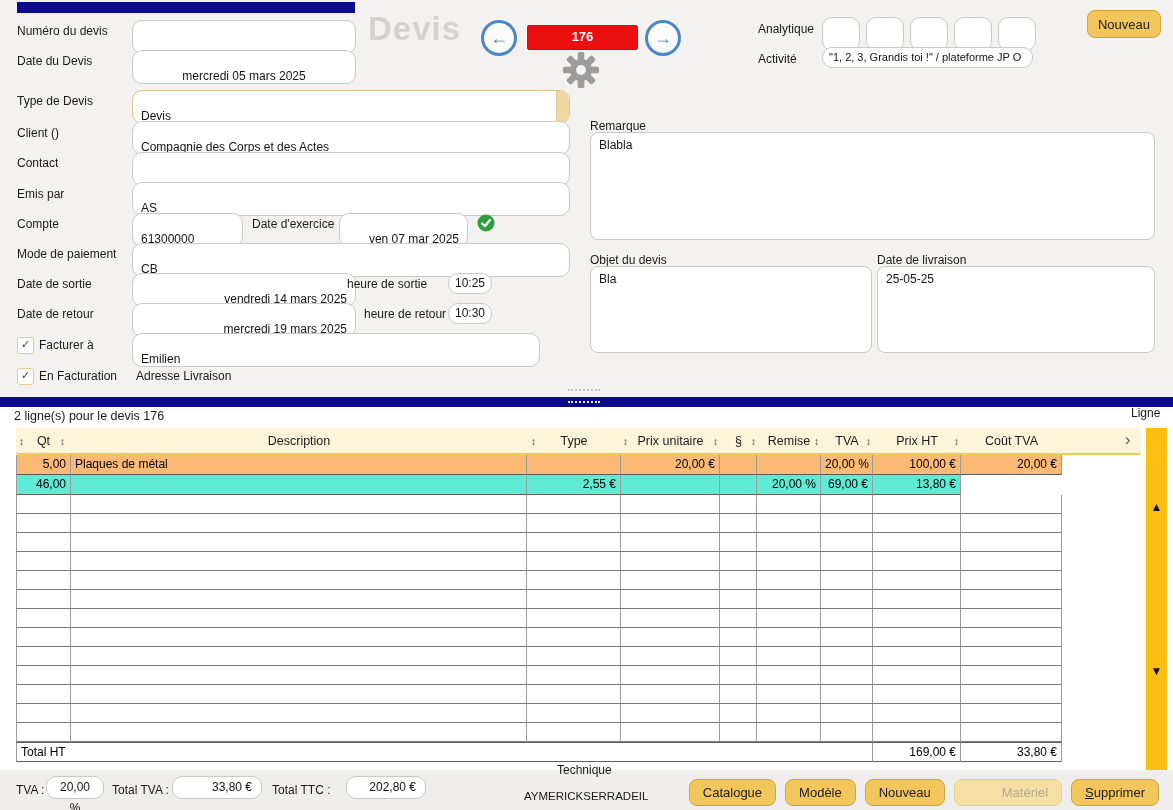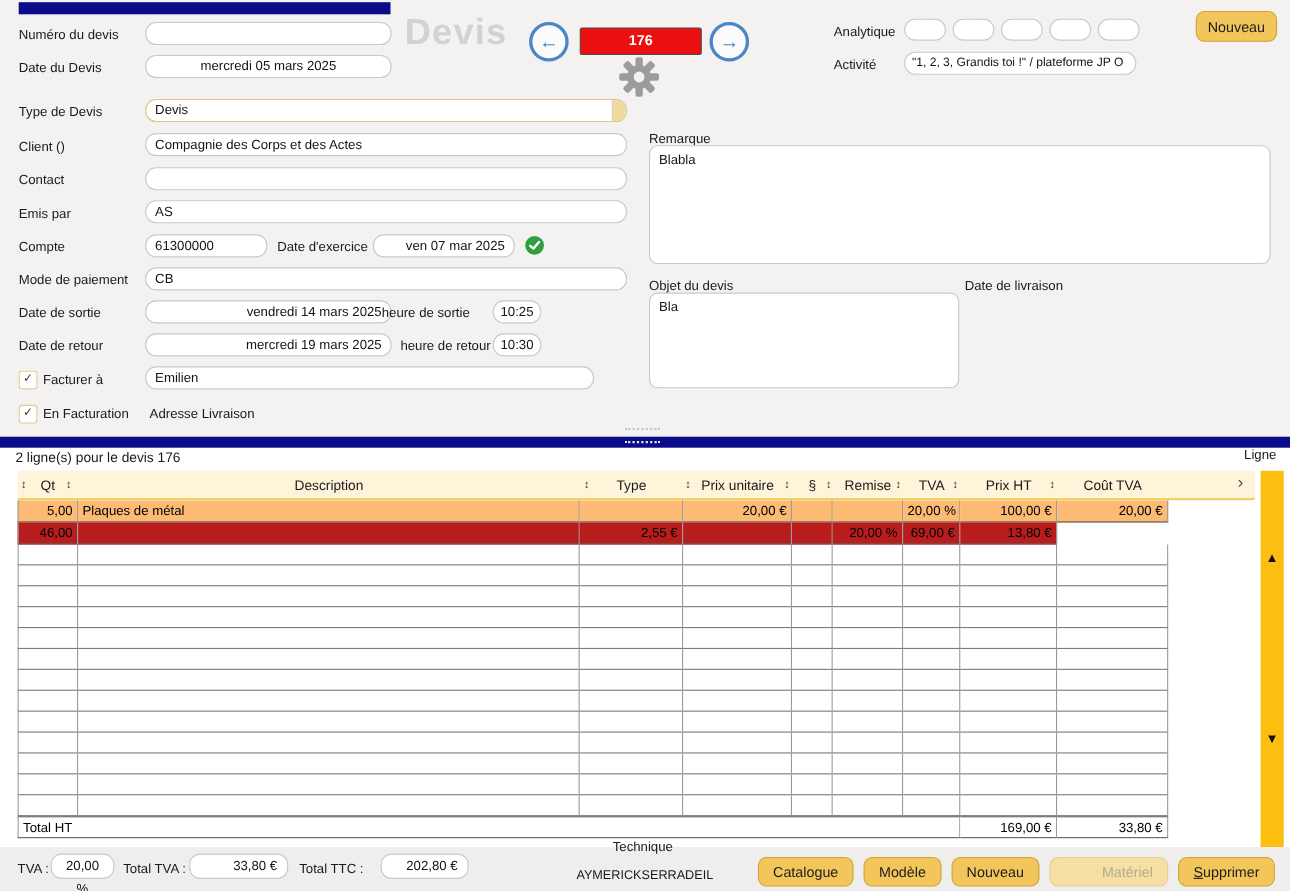--- a/index.html
+++ b/index.html
@@ -1,35 +1,35 @@
 <!DOCTYPE html>
 <html><head>
 <meta charset="utf-8">
 <style>
   html,body{margin:0;padding:0;}
   .app{position:relative;width:1173px;height:810px;background:#ffffff;font-family:"Liberation Sans",sans-serif;overflow:hidden;}
   .top{position:absolute;left:0;top:0;width:1173px;height:397px;background:#f3f2f0;}
   .lbl{position:absolute;font-size:12px;color:#1a1a1a;white-space:nowrap;}
-  .fld{position:absolute;height:21px;background:#fff;border:1px solid #c9c9c9;border-radius:10px;font-size:12px;line-height:19px;padding:0 8px;color:#141414;box-sizing:border-box;white-space:nowrap;overflow:hidden;}
+  .fld{position:absolute;height:21px;background:#fff;border:1px solid #c9c9c9;border-radius:10px;font-size:12px;line-height:19px;padding:16px 8px;color:#141414;box-sizing:border-box;white-space:nowrap;overflow:hidden;}
   .ctr{text-align:center}.rgt{text-align:right}
   .navybar{position:absolute;background:#0b0b8a;}
   .title{position:absolute;font-size:33px;font-weight:bold;color:#d2d2d2;letter-spacing:1px;}
   .nav-arrow{position:absolute;width:30px;height:30px;border:3px solid #4a87c6;border-radius:50%;background:#fbfbfb;color:#4a87c6;display:flex;align-items:center;justify-content:center;font-size:18px;font-weight:bold;cursor:pointer;}
   .numbox{position:absolute;background:#ec0f0f;border:1px solid #4a4a4a;color:#fff;font-weight:bold;font-size:13px;text-align:center;line-height:22px;border-radius:2px;}
   .goldbtn{background:#f3c65c;border:1px solid #cfa23a;border-radius:8px;font-size:13px;color:#1c1c1c;display:flex;align-items:center;justify-content:center;cursor:pointer;box-sizing:border-box;padding:0 13px;height:27px;}
   .goldbtn.disabled{background:#f6dfa2;border-color:#e3cf92;color:#b3ab8e;padding-left:47px;}
   .chk{position:absolute;width:15px;height:15px;background:#fff;border:1px solid #e2cd96;border-radius:3px;color:#3c3c3c;font-size:11px;line-height:13px;text-align:center;}
   .areabox{position:absolute;background:#fff;border:1px solid #c9c9c9;border-radius:8px;font-size:12px;color:#141414;padding:5px 8px;box-sizing:border-box;}
   .grip{position:absolute;border-top:2px dotted #c4c4c4;width:32px;}
   .combo-strip{position:absolute;right:0;top:0;bottom:0;width:12px;background:#eed9a1;border-left:1px solid #ddc88f;border-radius:0 9px 9px 0;}
   .theader{position:absolute;left:16px;top:428px;width:1125px;height:27px;background:#fdf4d9;border-bottom:2px solid #efcb52;border-radius:3px;box-sizing:border-box;display:grid;grid-template-columns:55px 456px 94px 99px 37px 64px 52px 88px 101px 75px;align-items:center;}
   .theader > div{font-size:12.5px;text-align:center;color:#1a1a1a;cursor:pointer;}
   .sorticon{position:absolute;font-size:10px;color:#333;top:436px;}
   .trow{position:absolute;left:16px;width:1046px;height:20px;display:grid;grid-template-columns:55px 456px 94px 99px 37px 64px 52px 88px 101px;box-sizing:border-box;}
-  .trow>div{border-right:1px solid #9b9b9b;border-bottom:1px solid #606060;font-size:12px;line-height:19px;padding:0 4px;box-sizing:border-box;overflow:hidden;white-space:nowrap;background:#b91c1c;cursor:pointer;}
+  .trow>div{border-right:1px solid #9b9b9b;border-bottom:1px solid #606060;font-size:12px;line-height:19px;padding:0 4px;box-sizing:border-box;overflow:hidden;white-space:nowrap;background:#5eead4;cursor:pointer;}
   .trow>div:first-child{border-left:1px solid #9b9b9b;}
   .trow.sel>div{background:#fdba74;border-bottom-color:#585858;}
   .erow{display:grid;grid-template-columns:55px 456px 94px 99px 37px 64px 52px 88px 101px;height:19px;box-sizing:border-box;}
   .erow>div{border-right:1px solid #9b9b9b;border-bottom:1px solid #7a7a7a;box-sizing:border-box;cursor:pointer;}
   .erow>div:first-child{border-left:1px solid #9b9b9b;}
   .totrow{position:absolute;left:16px;top:742px;width:930px;height:20px;display:grid;grid-template-columns:857px 88px 101px;box-sizing:border-box;}
   .totrow>div{border-right:1px solid #9b9b9b;border-bottom:1px solid #606060;border-top:1px solid #606060;font-size:12px;line-height:18px;padding:0 4px;box-sizing:border-box;background:#fff;}
   .totrow>div:first-child{border-left:1px solid #9b9b9b;}
   .scrollbar{position:absolute;left:1146px;top:428px;width:21px;height:344px;background:#fcbe10;cursor:pointer;}
   .scroll-arrow{position:absolute;left:0;width:21px;text-align:center;font-size:12px;color:#111;cursor:pointer;}
@@ -125,20 +125,21 @@
     <div class="fld" style="left:822px;top:47px;width:211px;font-size:11px;padding:0 6px;line-height:19px;">"1, 2, 3, Grandis toi !" / plateforme JP O</div>
     <div class="goldbtn" style="position:absolute;left:1087px;top:10px;width:74px;height:28px;">Nouveau</div>
 
     <div class="lbl" style="left:590px;top:119px;">Remarque</div>
     <div class="areabox" style="left:590px;top:132px;width:565px;height:108px;">Blabla</div>
 
     <div class="lbl" style="left:590px;top:253px;">Objet du devis</div>
     <div class="areabox" style="left:590px;top:266px;width:282px;height:87px;">Bla</div>
 
     <div class="lbl" style="left:877px;top:253px;">Date de livraison</div>
+    <div class="areabox" style="left:877px;top:266px;width:278px;height:87px;">25-05-25</div>
   </div>
 
   <div class="grip" style="left:568px;top:389px;"></div>
   <div class="navybar" style="left:0;top:397px;width:1173px;height:10px;cursor:row-resize;">
     <div class="grip" style="left:568px;top:4px;border-top-color:#e8e8e8;"></div>
   </div>
 
   <div class="lbl" style="left:14px;top:409px;font-size:12.5px;">2 ligne(s) pour le devis 176</div>
   <div class="lbl" style="left:1131px;top:406px;">Ligne</div>
 

